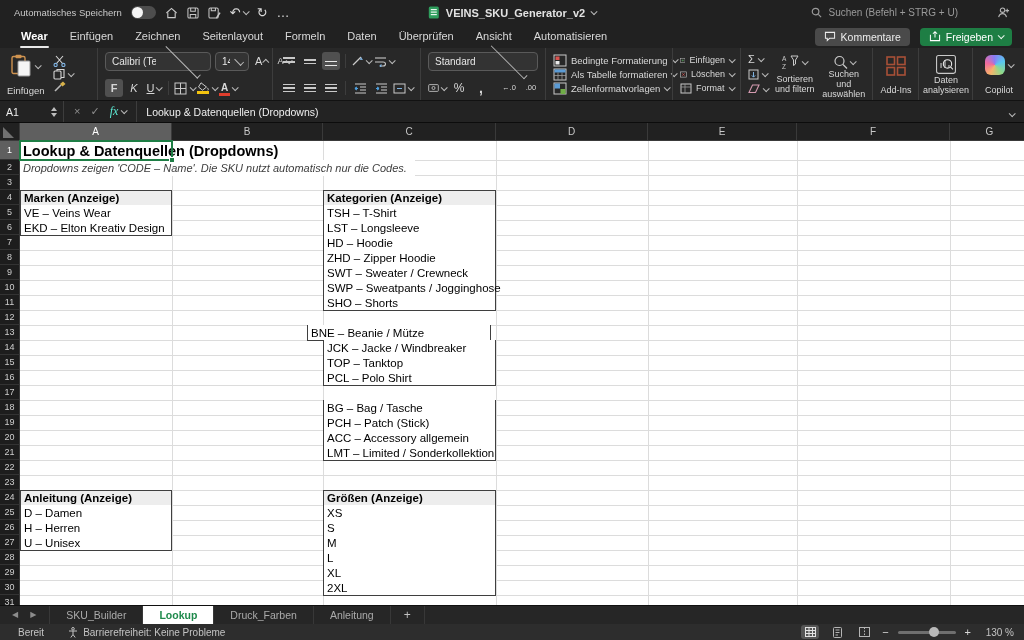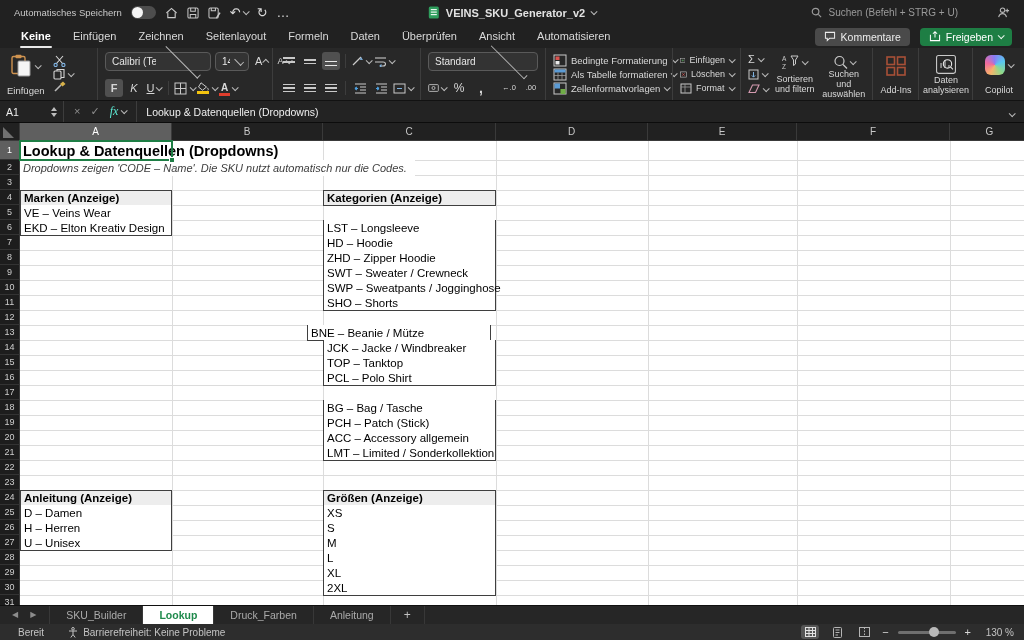--- a/index.html
+++ b/index.html
@@ -160,21 +160,21 @@
       <svg width="13" height="13" viewBox="0 0 14 14" fill="none" stroke="#b5b5b5" stroke-width="1.2">
           <circle cx="6" cy="4.5" r="2.4"></circle>
           <path d="M1.8 12 C2.4 9.4 4.4 8.2 6 8.2 C7.6 8.2 9.6 9.4 10.2 12"></path>
           <path d="M11 3 V7 M9 5 H13"></path>
         </svg>
     </span>
   </div>
 
   <div id="tabsrow">
     <span id="rtabs-holder" style="display:flex">
-        <span class="rtab active">Keine</span>
+        <span class="rtab active">Wear</span>
         <span class="rtab">Einfügen</span>
         <span class="rtab">Zeichnen</span>
         <span class="rtab">Seitenlayout</span>
         <span class="rtab">Formeln</span>
         <span class="rtab">Daten</span>
         <span class="rtab">Überprüfen</span>
         <span class="rtab">Ansicht</span>
         <span class="rtab">Automatisieren</span>
       </span>
     <span id="tabsrow-right">
@@ -615,20 +615,21 @@
       <div class="hline" style="top: 427px; width: 1004px;"></div>
       <div class="hline" style="top: 442px; width: 1004px;"></div>
       <div class="hline" style="top: 457px; width: 1004px;"></div>
       <div class="hline" style="top: 472px; width: 1004px;"></div>
       <div class="cell c-title" style="left: 20px; top: 18px; width: 152px; height: 20px;">Lookup &amp; Datenquellen (Dropdowns)</div>
       <div class="cell c-note" style="left: 20px; top: 37px; width: 152px; height: 16px;">Dropdowns zeigen 'CODE – Name'. Die SKU nutzt automatisch nur die Codes.</div>
       <div class="cell c-thead" style="left: 20px; top: 67px; width: 152px; height: 16px;">Marken (Anzeige)</div>
       <div class="cell c-tcell" style="left: 20px; top: 82px; width: 152px; height: 16px;">VE – Veins Wear</div>
       <div class="cell c-tcell" style="left: 20px; top: 97px; width: 152px; height: 16px;">EKD – Elton Kreativ Design</div>
       <div class="cell c-thead" style="left: 323px; top: 67px; width: 173px; height: 16px;">Kategorien (Anzeige)</div>
+      <div class="cell c-tcell" style="left: 323px; top: 82px; width: 173px; height: 16px;">TSH – T-Shirt</div>
       <div class="cell c-tcell" style="left: 323px; top: 97px; width: 173px; height: 16px;">LST – Longsleeve</div>
       <div class="cell c-tcell" style="left: 323px; top: 112px; width: 173px; height: 16px;">HD – Hoodie</div>
       <div class="cell c-tcell" style="left: 323px; top: 127px; width: 173px; height: 16px;">ZHD – Zipper Hoodie</div>
       <div class="cell c-tcell" style="left: 323px; top: 142px; width: 173px; height: 16px;">SWT – Sweater / Crewneck</div>
       <div class="cell c-tcell" style="left: 323px; top: 157px; width: 173px; height: 16px;">SWP – Sweatpants / Jogginghose</div>
       <div class="cell c-tcell" style="left: 323px; top: 172px; width: 173px; height: 16px;">SHO – Shorts</div>
       <div class="cell c-tcell" style="left: 307px; top: 202px; width: 184px; height: 16px;">BNE – Beanie / Mütze</div>
       <div class="cell c-tcell" style="left: 323px; top: 217px; width: 173px; height: 16px;">JCK – Jacke / Windbreaker</div>
       <div class="cell c-tcell" style="left: 323px; top: 232px; width: 173px; height: 16px;">TOP – Tanktop</div>
       <div class="cell c-tcell" style="left: 323px; top: 247px; width: 173px; height: 16px;">PCL – Polo Shirt</div>

